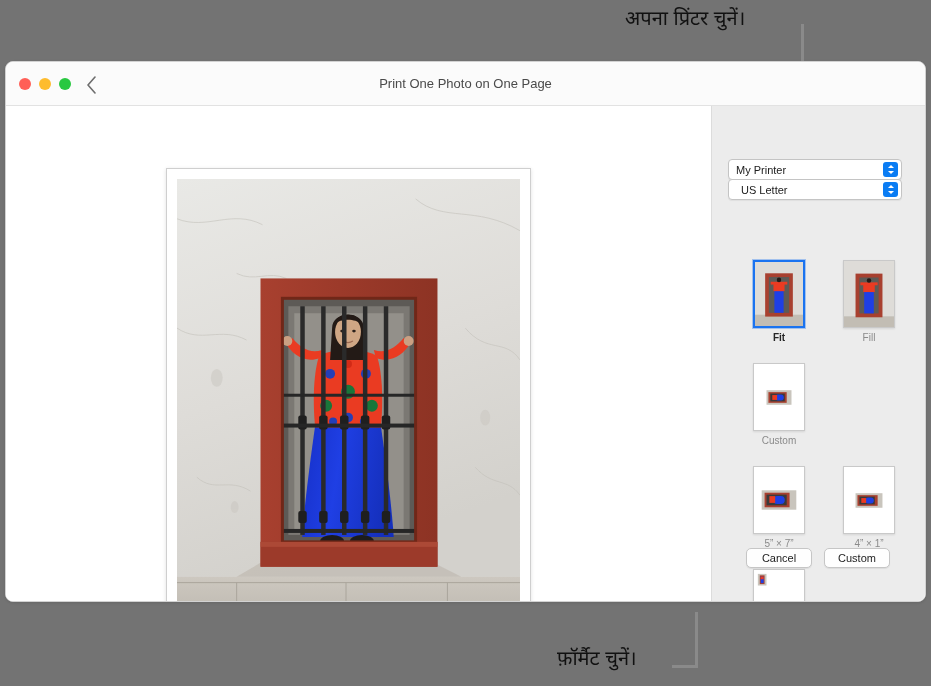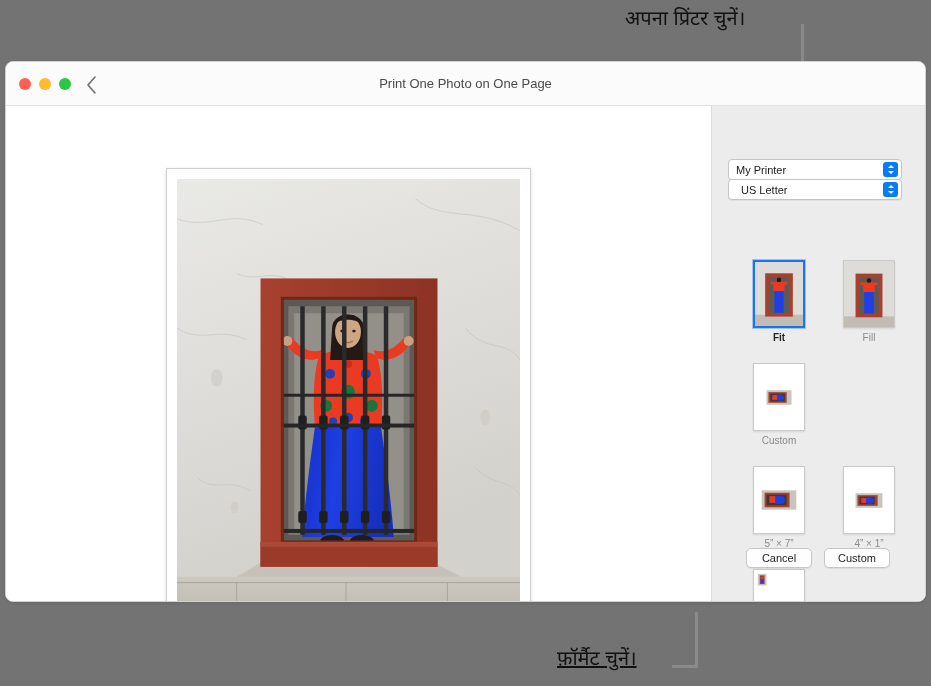--- a/index.html
+++ b/index.html
@@ -19,21 +19,21 @@
   
   .callout-text {
     position: absolute;
     font-family: "Liberation Sans", "DejaVu Sans", sans-serif;
     font-size: 20px;
     color: #111111;
     white-space: nowrap;
     line-height: 1.2;
   }
   .callout-top { left: 625px; top: 6px; }
-  .callout-bottom { left: 557px; top: 646px; text-decoration: underline; }
+  .callout-bottom { left: 557px; top: 646px; }
 
   .leader {
     position: absolute;
     background: #8a8a8a;
   }
   
   .leader-top-v {
     left: 801px; top: 24px; width: 3px; height: 96px;
   }
   

